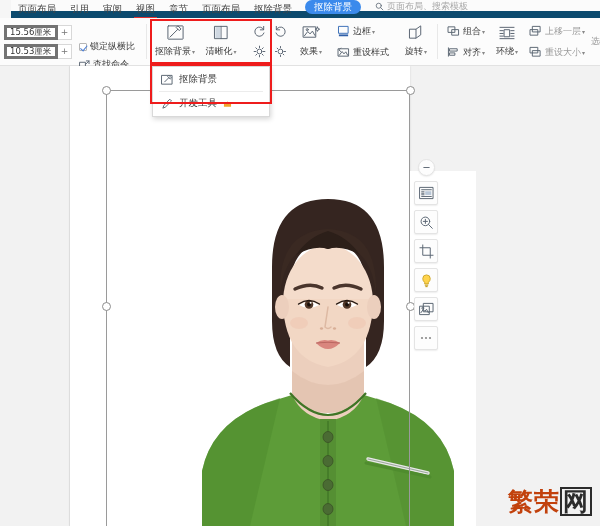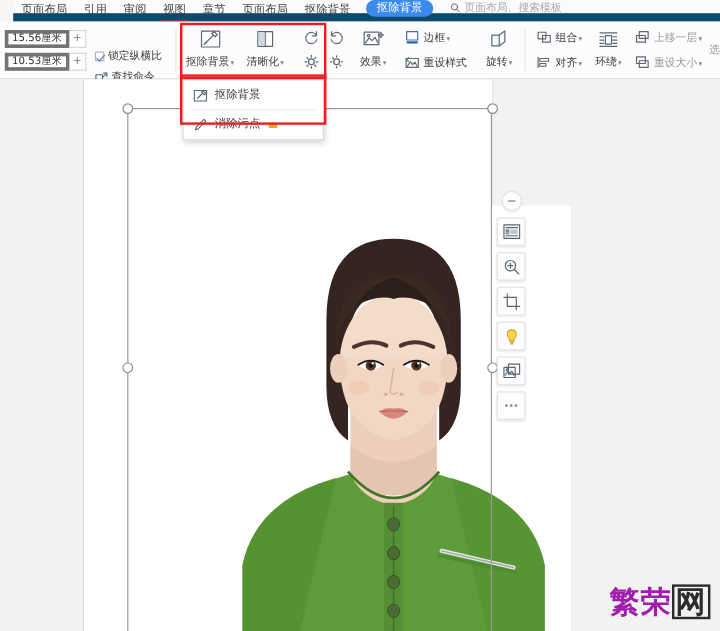--- a/index.html
+++ b/index.html
@@ -151,21 +151,21 @@
   }
   .ftbtn.round{ border-radius:50%; width:17px; height:17px; }
 
   
   .watermark{
     position:absolute; right:8px; bottom:8px; z-index:50;
     font-family:"DejaVu Sans","Liberation Sans",sans-serif;
     font-size:25px; font-weight:700; letter-spacing:1px;
     display:flex; align-items:center;
   }
-  .wm-a{ color:#a21caf;font-family:Liberation Serif, serif; }
+  .wm-a{ color:#c2410c;font-family:Liberation Serif, serif; }
   .wm-b{ color:#2b2b2b; border:2px solid #2b2b2b; padding:0 1px; line-height:1; }
 </style>
 </head>
 <body>
 
 <div id="app">
 
   <div class="menubar">
     <div class="mtab">页面布局</div>
     <div class="mtab">引用</div>
@@ -579,21 +579,21 @@
       </span>
       <span>抠除背景</span>
     </div>
     <div class="dsep"></div>
     <div class="ditem">
       <span>
         <svg width="12" height="12" viewBox="0 0 13 13">
             <path class="sv" d="M9.8 1.6 L11.4 3.2 L4.6 10 L2 11 L3 8.4 Z" stroke="#8a97a6"></path>
           </svg>
       </span>
-      <span>消除污点</span>
+      <span>开发工具</span>
       <span class="vipbadge">
         <svg width="9" height="8" viewBox="0 0 10 9">
             <path d="M1 7.5 L1 3 L3 4.8 L5 1.5 L7 4.8 L9 3 L9 7.5 Z" fill="#f0a52a"></path>
           </svg>
       </span>
     </div>
   </div>
 
   <div class="redbox" style="left:150px; top:19px; width:122px; height:47px;"></div>
   <div class="redbox" style="left:150px; top:62px; width:122px; height:42px;"></div>

